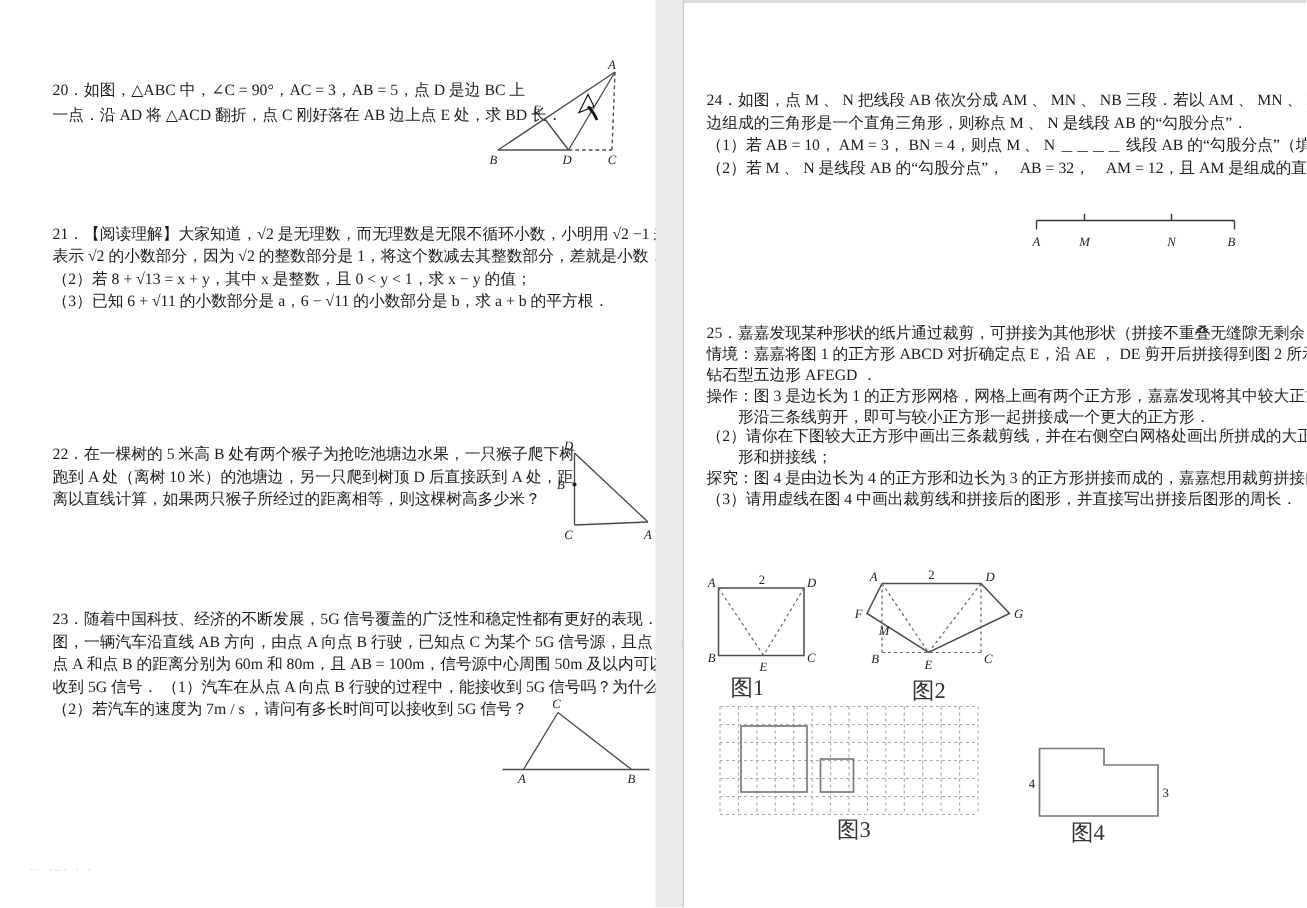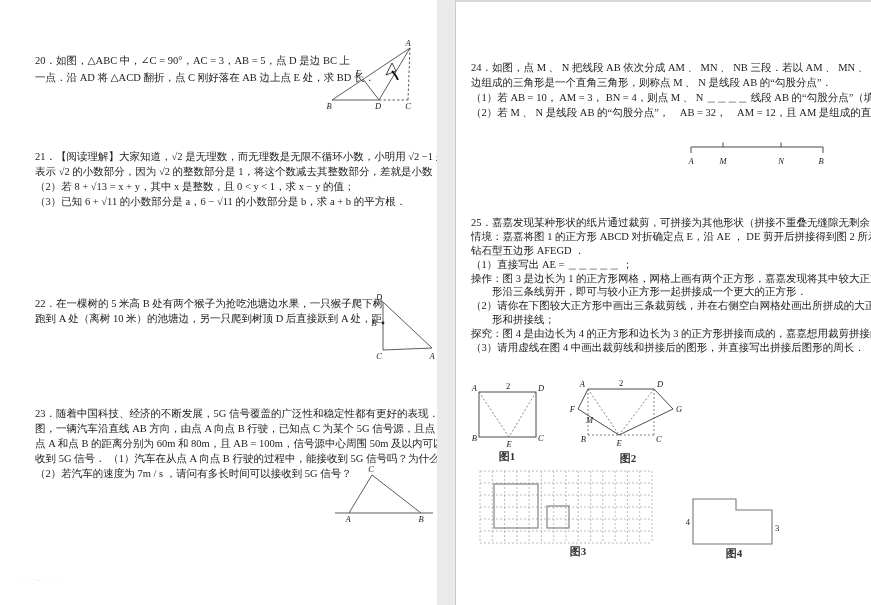--- a/index.html
+++ b/index.html
@@ -14,21 +14,21 @@
   .qblock { position:absolute; color:#1c1c1c; }
   .ln { white-space:nowrap; font-size:10.5px; line-height:15px; height:15px; }
   .lh17 .ln { line-height:17px; height:17px; }
   .lh14 .ln { line-height:13.9px; height:13.9px; }
 
   .fig { position:absolute; }
   .fig svg { display:block; overflow:visible; }
   .fig text { font-family:"Liberation Serif","DejaVu Serif",serif; font-style:italic;
     font-size:8.5px; fill:#222; }
   .fig text.num { font-style:normal; }
-  .caption { position:absolute; font-size:11px; color:#333; text-align:center;font-weight:bold; }
+  .caption { position:absolute; font-size:15px; color:#333; text-align:left; }
 
   .footer-smudge { position:absolute; left:20px; top:576px; width:70px;
     font-size:7px; color:#9a9a9a; opacity:.55; letter-spacing:2px; white-space:nowrap; }
 
   line, path, rect, polyline { fill:none; }
 </style>
 </head>
 <body>
 
 <div id="root">
@@ -65,20 +65,21 @@
     <div class="qblock" style="left:35px; top:149px; width:400px;">
       <div class="ln">21．【阅读理解】大家知道，√2 是无理数，而无理数是无限不循环小数，小明用 √2 −1 来</div>
       <div class="ln">表示 √2 的小数部分，因为 √2 的整数部分是 1，将这个数减去其整数部分，差就是小数．</div>
       <div class="ln">（2）若 8 + √13 = x + y，其中 x 是整数，且 0 &lt; y &lt; 1，求 x − y 的值；</div>
       <div class="ln">（3）已知 6 + √11 的小数部分是 a，6 − √11 的小数部分是 b，求 a + b 的平方根．</div>
     </div>
 
     <div class="qblock" style="left:35px; top:296px; width:320px;">
       <div class="ln">22．在一棵树的 5 米高 B 处有两个猴子为抢吃池塘边水果，一只猴子爬下树</div>
       <div class="ln">跑到 A 处（离树 10 米）的池塘边，另一只爬到树顶 D 后直接跃到 A 处，距</div>
+      <div class="ln">离以直线计算，如果两只猴子所经过的距离相等，则这棵树高多少米？</div>
     </div>
 
     <div class="fig" style="left:368px; top:295px;">
       <svg width="72" height="66" viewBox="0 0 72 66">
         <g stroke="#4a4a4a" stroke-width="0.9">
           <line x1="15" y1="7" x2="15" y2="55"></line>
           <line x1="15" y1="55" x2="64" y2="53"></line>
           <line x1="15" y1="7" x2="64" y2="53"></line>
         </g>
         <circle cx="15" cy="28" r="1.4" fill="#222"></circle>
@@ -137,21 +138,20 @@
         <text x="37" y="24" text-anchor="middle">M</text>
         <text x="95" y="24" text-anchor="middle">N</text>
         <text x="135" y="24" text-anchor="middle">B</text>
       </svg>
     </div>
 
     <div class="qblock lh14" style="left:15px; top:214px; width:395px;">
       <div class="ln">25．嘉嘉发现某种形状的纸片通过裁剪，可拼接为其他形状（拼接不重叠无缝隙无剩余）．</div>
       <div class="ln">情境：嘉嘉将图 1 的正方形 ABCD 对折确定点 E，沿 AE ， DE 剪开后拼接得到图 2 所示</div>
       <div class="ln">钻石型五边形 AFEGD ．</div>
-      <div class="ln">（1）直接写出 AE = ＿＿＿＿＿ ；</div>
       <div class="ln">操作：图 3 是边长为 1 的正方形网格，网格上画有两个正方形，嘉嘉发现将其中较大正方</div>
       <div class="ln">　　形沿三条线剪开，即可与较小正方形一起拼接成一个更大的正方形．</div>
       <div class="ln">（2）请你在下图较大正方形中画出三条裁剪线，并在右侧空白网格处画出所拼成的大正方</div>
       <div class="ln">　　形和拼接线；</div>
       <div class="ln">探究：图 4 是由边长为 4 的正方形和边长为 3 的正方形拼接而成的，嘉嘉想用裁剪拼接的</div>
       <div class="ln">（3）请用虚线在图 4 中画出裁剪线和拼接后的图形，并直接写出拼接后图形的周长．</div>
     </div>
 
     <div class="fig" style="left:17px; top:381px;">
       <svg width="72" height="66" viewBox="0 0 72 66">

